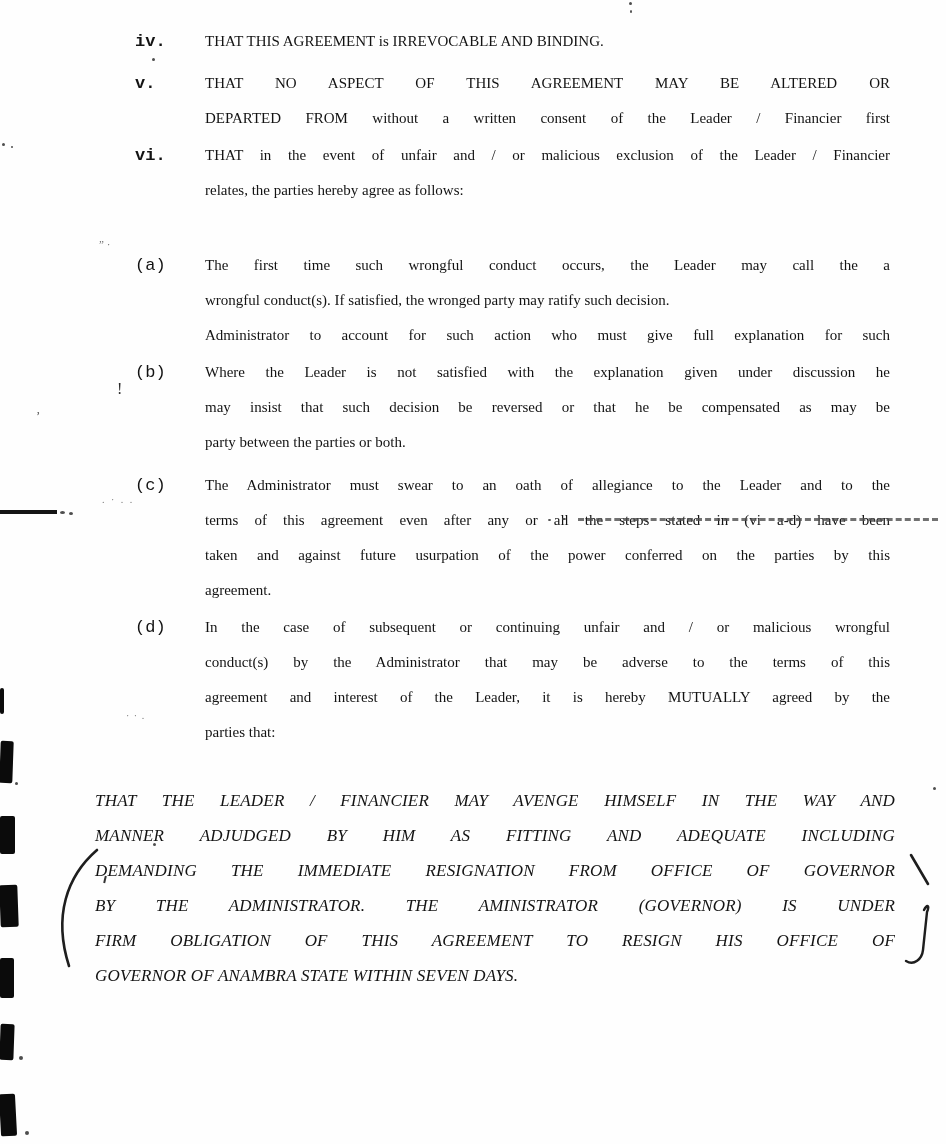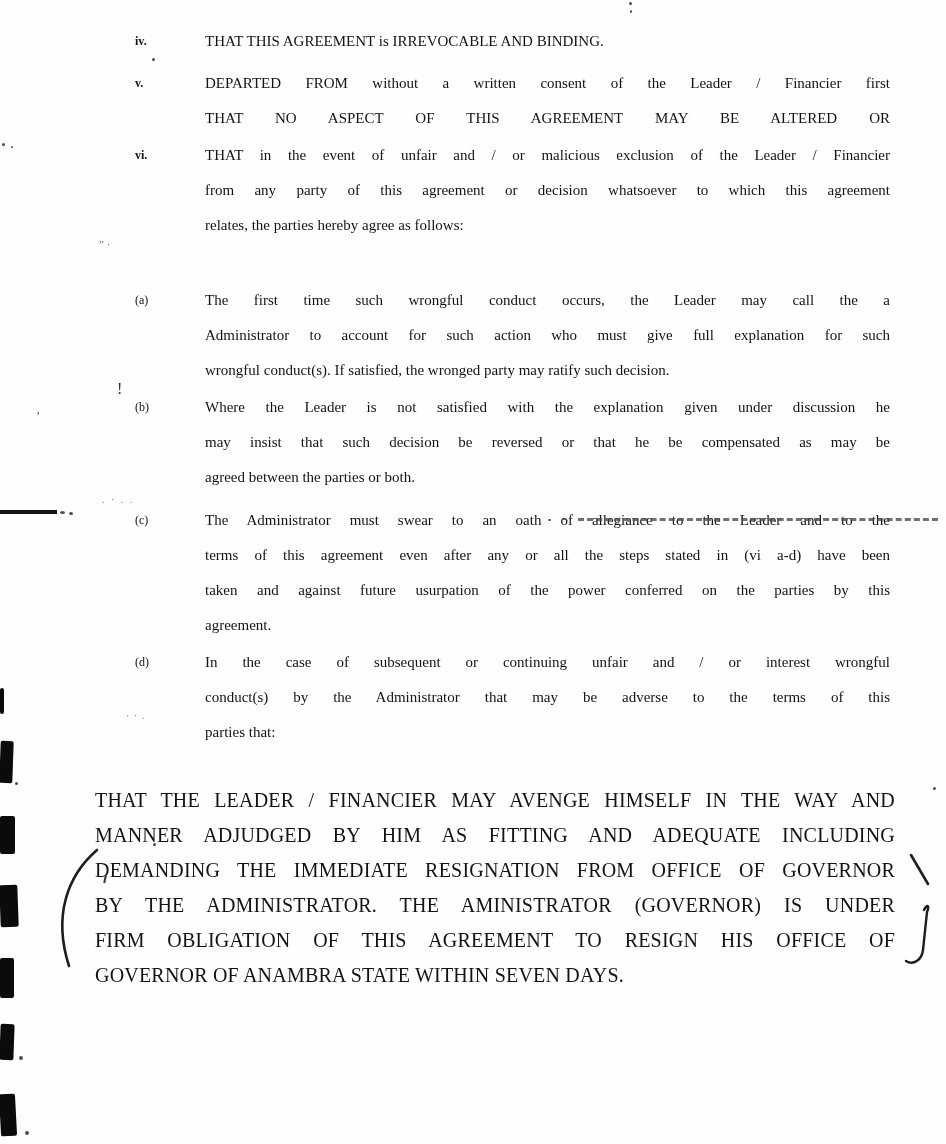--- a/index.html
+++ b/index.html
@@ -10,27 +10,27 @@
   }
   .doc{position:absolute;inset:0;}
   .clauses{padding:24px 0 0 135px;width:755px;}
   .clause{display:flex;}
   .clause:nth-child(2){margin-top:7px;}
   .clause:nth-child(3){margin-top:2px;}
   .clause:nth-child(4){margin-top:40px;}
   .clause:nth-child(5){margin-top:2px;}
   .clause:nth-child(6){margin-top:8px;}
   .clause:nth-child(7){margin-top:2px;}
-  .marker{flex:0 0 70px;width:70px;font-size:12px;line-height:35px;}
+  .marker{flex:0 0 70px;width:70px;font-size:17px;line-height:35px;font-family:Liberation Mono, monospace;}
   .marker.roman{font-weight:bold;}
   .cbody{width:685px;}
   .line{font-size:15px;line-height:35px;text-align:justify;text-align-last:justify;}
   .line.last{text-align:left;text-align-last:left;}
   .final{margin:33px 0 0 95px;width:800px;}
-  .final .line{font-size:20px;line-height:35px;letter-spacing:.2px;}
+  .final .line{font-size:17px;line-height:35px;letter-spacing:.2px;font-style:italic;}
   
   .blob{position:absolute;background:#0b0b0b;border-radius:2px;}
   .dot{position:absolute;background:#4e4e4e;border-radius:50%;}
   .leftbar{position:absolute;left:0;top:510px;width:57px;height:4px;background:#151515;}
   .dashline{position:absolute;left:578px;top:518px;width:360px;height:0;border-top:3px dashed #4f4f4f;opacity:.8;}
   .margin-glyph{position:absolute;color:#2a2a2a;font-family:"Liberation Serif",serif;}
   .tick{position:absolute;background:#333;}
   svg.stroke-mark{position:absolute;overflow:visible;}
 </style>
 </head>
@@ -40,62 +40,62 @@
   <div class="clauses" id="clause-list">
       <div class="clause">
         <span class="marker roman">iv.</span>
         <div class="cbody">
           <div class="line last">THAT THIS AGREEMENT is IRREVOCABLE AND BINDING.</div>
         </div>
       </div>
       <div class="clause">
         <span class="marker roman">v.</span>
         <div class="cbody">
+          <div class="line">THAT NO ASPECT OF THIS AGREEMENT MAY BE ALTERED OR</div>
           <div class="line">DEPARTED FROM without a written consent of the Leader / Financier first</div>
-          <div class="line">THAT NO ASPECT OF THIS AGREEMENT MAY BE ALTERED OR</div>
         </div>
       </div>
       <div class="clause">
         <span class="marker roman">vi.</span>
         <div class="cbody">
           <div class="line">THAT in the event of unfair and / or malicious exclusion of the Leader / Financier</div>
-          <div class="line">from any party of this agreement or decision whatsoever to which this agreement</div>
           <div class="line last">relates, the parties hereby agree as follows:</div>
         </div>
       </div>
       <div class="clause">
         <span class="marker">(a)</span>
         <div class="cbody">
           <div class="line">The first time such wrongful conduct occurs, the Leader may call the a</div>
+          <div class="line last">wrongful conduct(s). If satisfied, the wronged party may ratify such decision.</div>
           <div class="line">Administrator to account for such action who must give full explanation for such</div>
-          <div class="line last">wrongful conduct(s). If satisfied, the wronged party may ratify such decision.</div>
         </div>
       </div>
       <div class="clause">
         <span class="marker">(b)</span>
         <div class="cbody">
           <div class="line">Where the Leader is not satisfied with the explanation given under discussion he</div>
           <div class="line">may insist that such decision be reversed or that he be compensated as may be</div>
-          <div class="line last">agreed between the parties or both.</div>
+          <div class="line last">party between the parties or both.</div>
         </div>
       </div>
       <div class="clause">
         <span class="marker">(c)</span>
         <div class="cbody">
           <div class="line">The Administrator must swear to an oath of allegiance to the Leader and to the</div>
           <div class="line">terms of this agreement even after any or all the steps stated in (vi a-d) have been</div>
           <div class="line">taken and against future usurpation of the power conferred on the parties by this</div>
           <div class="line last">agreement.</div>
         </div>
       </div>
       <div class="clause">
         <span class="marker">(d)</span>
         <div class="cbody">
-          <div class="line">In the case of subsequent or continuing unfair and / or interest wrongful</div>
+          <div class="line">In the case of subsequent or continuing unfair and / or malicious wrongful</div>
           <div class="line">conduct(s) by the Administrator that may be adverse to the terms of this</div>
+          <div class="line">agreement and interest of the Leader, it is hereby MUTUALLY agreed by the</div>
           <div class="line last">parties that:</div>
         </div>
       </div>
     </div>
   <div class="final" id="final-paragraph">
       <div class="line">THAT THE LEADER / FINANCIER MAY AVENGE HIMSELF IN THE WAY AND</div>
       <div class="line">MANNER ADJUDGED BY HIM AS FITTING AND ADEQUATE INCLUDING</div>
       <div class="line">DEMANDING THE IMMEDIATE RESIGNATION FROM OFFICE OF GOVERNOR</div>
       <div class="line">BY THE ADMINISTRATOR. THE AMINISTRATOR (GOVERNOR) IS UNDER</div>
       <div class="line">FIRM OBLIGATION OF THIS AGREEMENT TO RESIGN HIS OFFICE OF</div>

